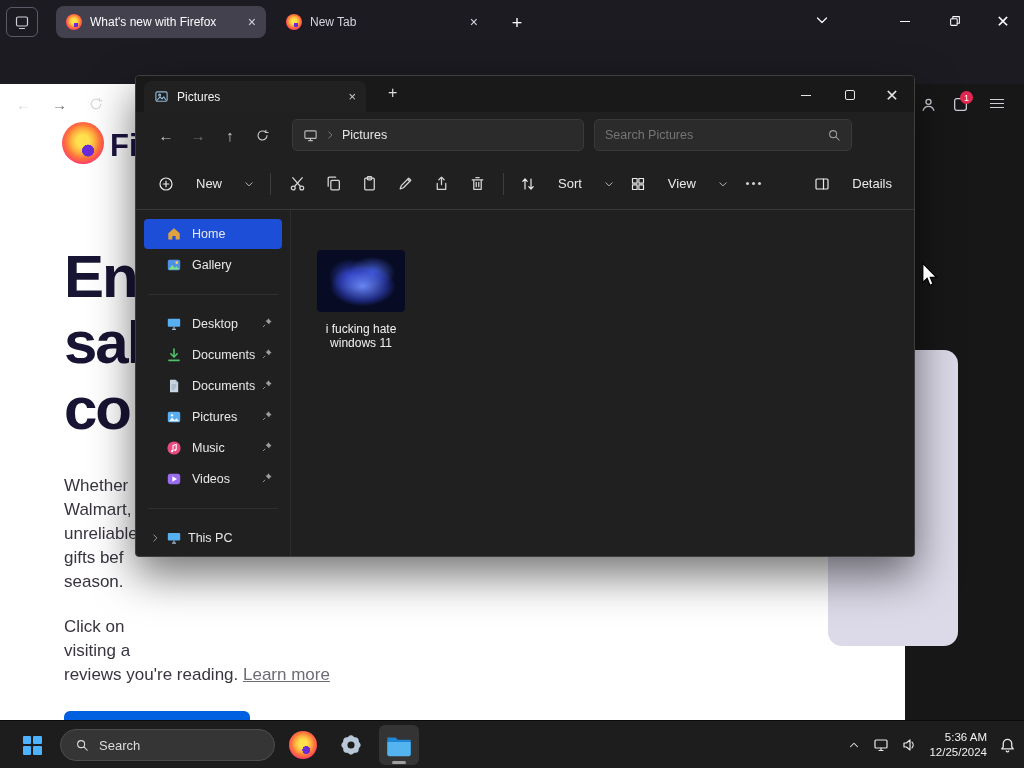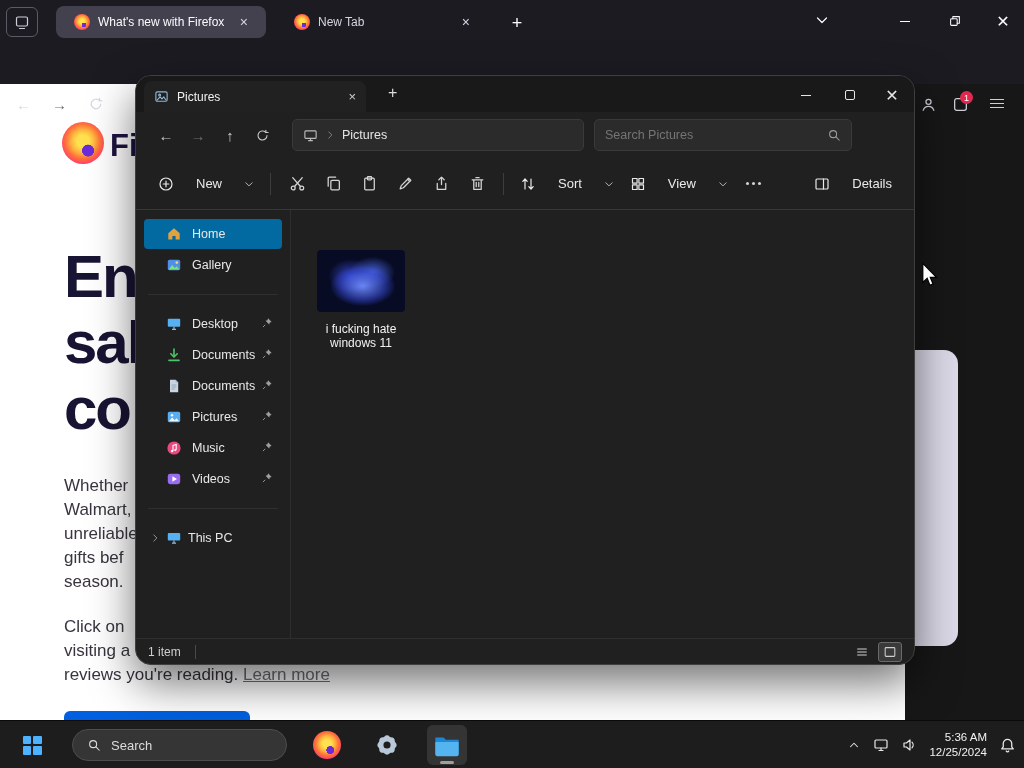--- a/index.html
+++ b/index.html
@@ -8,21 +8,21 @@
   #screen { position:relative; width:1024px; height:768px; overflow:hidden; background:#fff; }
   .abs { position:absolute; }
   svg.ic { display:block; }
   .st { stroke:currentColor; fill:none; stroke-width:1.2; stroke-linecap:round; stroke-linejoin:round; }
 
   
   .ff-chrome { position:absolute; left:0; top:0; width:1024px; height:84px; background:#1C1B22; z-index:2; }
   .ff-view-btn { position:absolute; left:6px; top:7px; width:32px; height:30px; border:1px solid #5b5a66;
                  border-radius:6px; display:flex; align-items:center; justify-content:center; color:#cfcdd8; }
   .ff-tab { position:absolute; top:6px; height:32px; display:flex; align-items:center; gap:8px;
-            padding:0 18px; border-radius:8px; font-size:12px; color:#FBFBFE; }
+            padding:0 10px; border-radius:8px; font-size:12px; color:#FBFBFE; }
   .ff-tab.active { left:56px; width:210px; background:#42414D; }
   .ff-tab.inactive { left:276px; width:212px; color:#d6d4e0; }
   .ff-flame { display:inline-block; border-radius:50%;
     background: radial-gradient(circle at 62% 68%, #6a2bd9 0 15%, rgba(0,0,0,0) 16%),
                 radial-gradient(circle at 50% 46%, #ffe14d 0 20%, #ffb340 38%, #ff7139 56%, #ff3d6e 74%, #9a0f9e 100%); }
   .sz16 { width:16px; height:16px; } .sz28 { width:28px; height:28px; }
   .tab-close { margin-left:auto; font-size:14px; color:#d6d4e0; line-height:1; }
   .tab-title { white-space:nowrap; overflow:hidden; }
   .newtab-plus { position:absolute; left:504px; top:10px; width:26px; height:26px; color:#fbfbfe;
                  font-size:18px; display:flex; align-items:center; justify-content:center; }
@@ -48,22 +48,22 @@
   .sz42 { width:42px; height:42px; }
   .brand-frag { position:absolute; left:110px; top:128px; font-size:31px; font-weight:700; color:#1c1340; }
   .hero { position:absolute; left:64px; top:244px; font-size:60px; font-weight:800; color:#181433;
           line-height:66px; letter-spacing:-2px; z-index:0; }
   .para { position:absolute; left:64px; font-size:17px; color:#39343f; line-height:24px; }
   .para1 { top:474px; } .para2 { top:615px; }
   .learn-link { color:#6c6c76; text-decoration:underline; }
   .cta-btn { position:absolute; left:64px; top:711px; width:186px; height:42px; background:#0060DF; border-radius:6px; z-index:1; }
 
   
-  .explorer { position:absolute; left:135px; top:75px; width:780px; height:590px; background:#202020;
-              border:1px solid #3f3f3f; border-radius:16px; overflow:hidden; z-index:5;
+  .explorer { position:absolute; left:135px; top:75px; width:780px; height:482px; background:#202020;
+              border:1px solid #3f3f3f; border-radius:4px; overflow:hidden; z-index:5;
               box-shadow:0 18px 44px rgba(0,0,0,.55); color:#f0f0f0; }
   .x-tabstrip { position:relative; height:36px; background:#191919; }
   .x-tab { position:absolute; left:8px; top:5px; width:222px; height:31px; background:#212121;
            border-radius:8px 8px 0 0; display:flex; align-items:center; gap:8px; padding:0 10px; font-size:12px; }
   .x-tab-close { margin-left:auto; color:#cfcfcf; font-size:13px; }
   .x-newtab { position:absolute; left:252px; top:8px; color:#dcdcdc; font-size:16px; }
   .x-ctl { position:absolute; top:5px; width:40px; height:28px; display:flex; align-items:center; justify-content:center; color:#e6e6e6; }
   .x-max-box { width:10px; height:10px; border:1.3px solid #e6e6e6; border-radius:2px; }
   .x-navrow { height:46px; display:flex; align-items:center; padding:0 14px; }
   .x-nav-g { width:32px; text-align:center; font-size:15px; }
@@ -74,21 +74,21 @@
   .search-box input { flex:1; background:transparent; border:none; outline:none; color:#cfcfcf; font-size:12.5px; font-family:inherit; }
   .x-cmdbar { height:52px; display:flex; align-items:center; padding:0 14px; border-bottom:1px solid #383838; font-size:13px; }
   .cmd-btn { display:flex; align-items:center; gap:22px; padding:0 8px; height:34px; border-radius:4px; color:#eaeaea; }
   .cmd-icon-btn { width:36px; height:34px; display:flex; align-items:center; justify-content:center; color:#d4d4d4; }
   .cmd-sep { width:1px; height:22px; background:#3d3d3d; margin:0 8px; }
   .dots3 { display:flex; gap:3px; } .dots3 i { width:3px; height:3px; border-radius:50%; background:#d4d4d4; }
   .x-body { display:flex; height:428px; }
   .x-side { width:155px; border-right:1px solid #2e2e2e; padding-top:8px; position:relative; }
   .side-item { display:flex; align-items:center; height:30px; margin:1px 8px; border-radius:4px;
                font-size:12.5px; color:#e8e8e8; padding-left:22px; gap:10px; position:relative; }
-  .side-item.selected { background:#0369a1; }
+  .side-item.selected { background:#1d4ed8; }
   .side-item .pin { position:absolute; right:9px; top:8px; color:#9a9a9a; }
   .side-item.tree { padding-left:6px; gap:6px; }
   .side-div { height:1px; background:#2f2f2f; margin:14px 12px; }
   .x-content { flex:1; position:relative; background:#202020; }
   .file-tile { position:absolute; left:22px; top:40px; width:96px; text-align:center; }
   .thumb { width:88px; height:62px; margin:0 auto; border-radius:4px;
     background:
       radial-gradient(closest-side at 52% 58%, rgba(110,140,255,.95), rgba(55,75,220,.5) 55%, rgba(0,0,0,0) 78%),
       radial-gradient(closest-side at 63% 36%, rgba(80,110,245,.85), rgba(0,0,0,0) 70%),
       radial-gradient(closest-side at 38% 42%, rgba(60,80,225,.8), rgba(0,0,0,0) 66%),
@@ -97,21 +97,21 @@
   .x-status { height:27px; border-top:1px solid #2e2e2e; display:flex; align-items:center; padding:0 12px;
               font-size:12px; color:#cfcfcf; }
   .status-div { width:1px; height:14px; background:#4a4a4a; margin-left:14px; }
   .view-toggle { margin-left:auto; display:flex; gap:4px; }
   .vt-btn { width:24px; height:20px; display:flex; align-items:center; justify-content:center; color:#cfcfcf; border-radius:3px; }
   .vt-btn.selected { border:1px solid #6a6a6a; background:#3a3a3a; }
 
   
   .taskbar { position:absolute; left:0; bottom:0; width:1024px; height:48px; background:#1d1d1d;
              border-top:1px solid #0a0a0a; z-index:8; }
-  .tb-left { position:absolute; left:12px; top:0; height:48px; display:flex; align-items:center; gap:20px; }
+  .tb-left { position:absolute; left:12px; top:0; height:48px; display:flex; align-items:center; gap:8px; }
   .tb-btn { width:40px; height:40px; border-radius:6px; display:flex; align-items:center; justify-content:center; position:relative; }
   .tb-btn.active { background:#343434; }
   .tb-btn.active::after { content:""; position:absolute; bottom:1px; left:50%; transform:translateX(-50%);
                           width:14px; height:3px; border-radius:2px; background:#9f9f9f; }
   .win-logo { width:19px; height:19px; display:grid; grid-template-columns:8.5px 8.5px; grid-template-rows:8.5px 8.5px; gap:2px; }
   .win-logo span { background:#4db2ff; border-radius:1px; }
   .tb-search { width:215px; height:32px; border-radius:16px; background:#353535; border:1px solid #4d4d4d;
                display:flex; align-items:center; gap:10px; padding:0 14px; color:#dcdcdc; font-size:13px; }
   .tb-right { position:absolute; right:8px; top:0; height:48px; display:flex; align-items:center; gap:12px; color:#e8e8e8; }
   .clock { text-align:right; font-size:11.5px; line-height:15px; color:#f2f2f2; }

